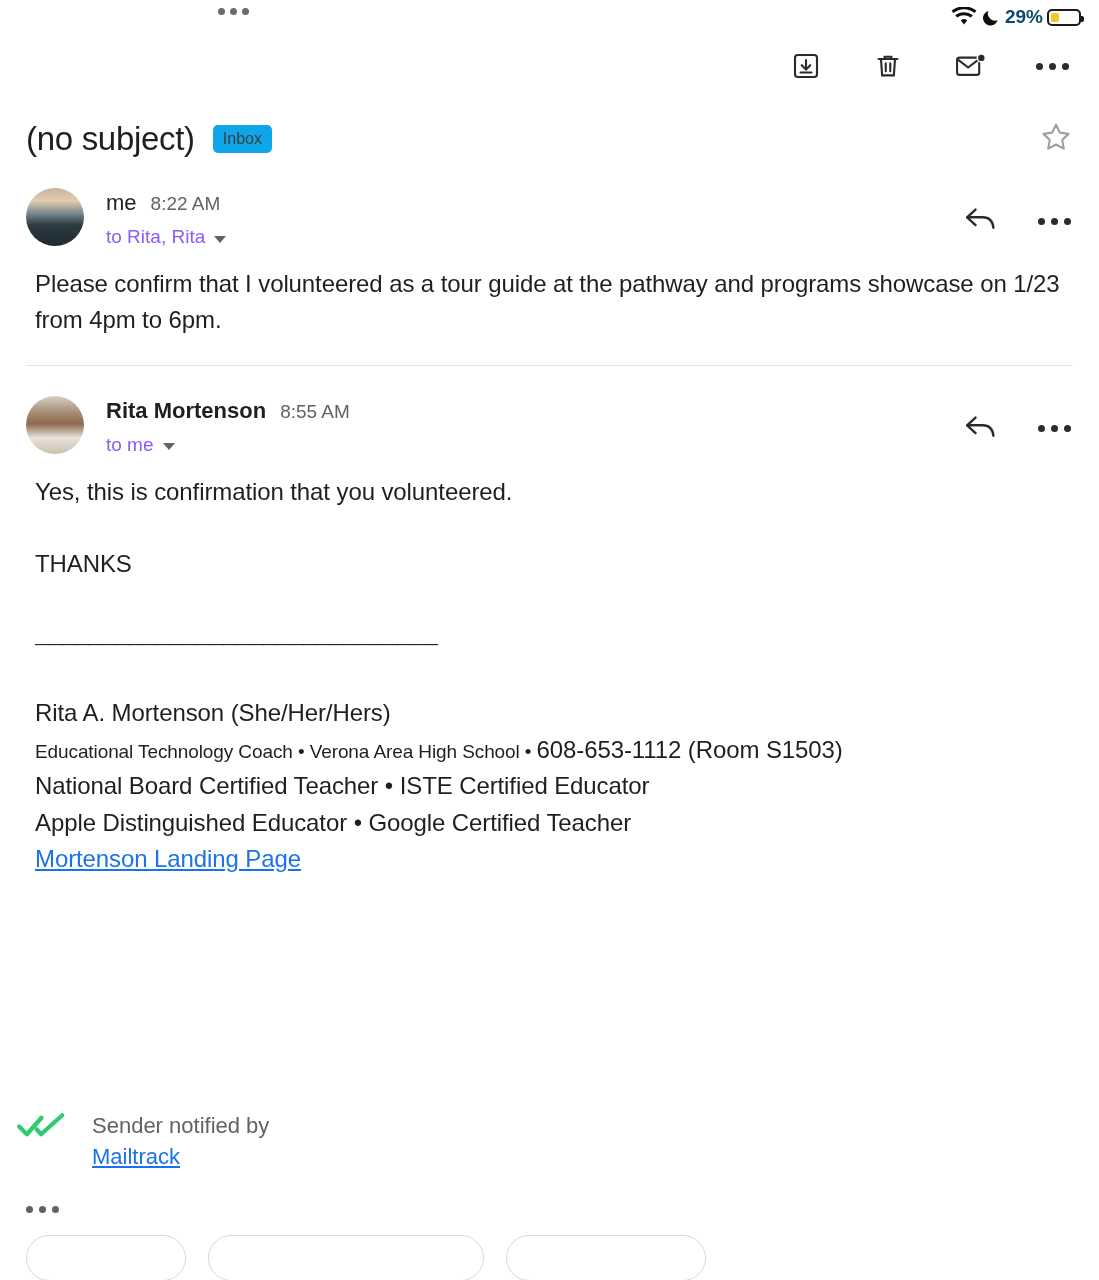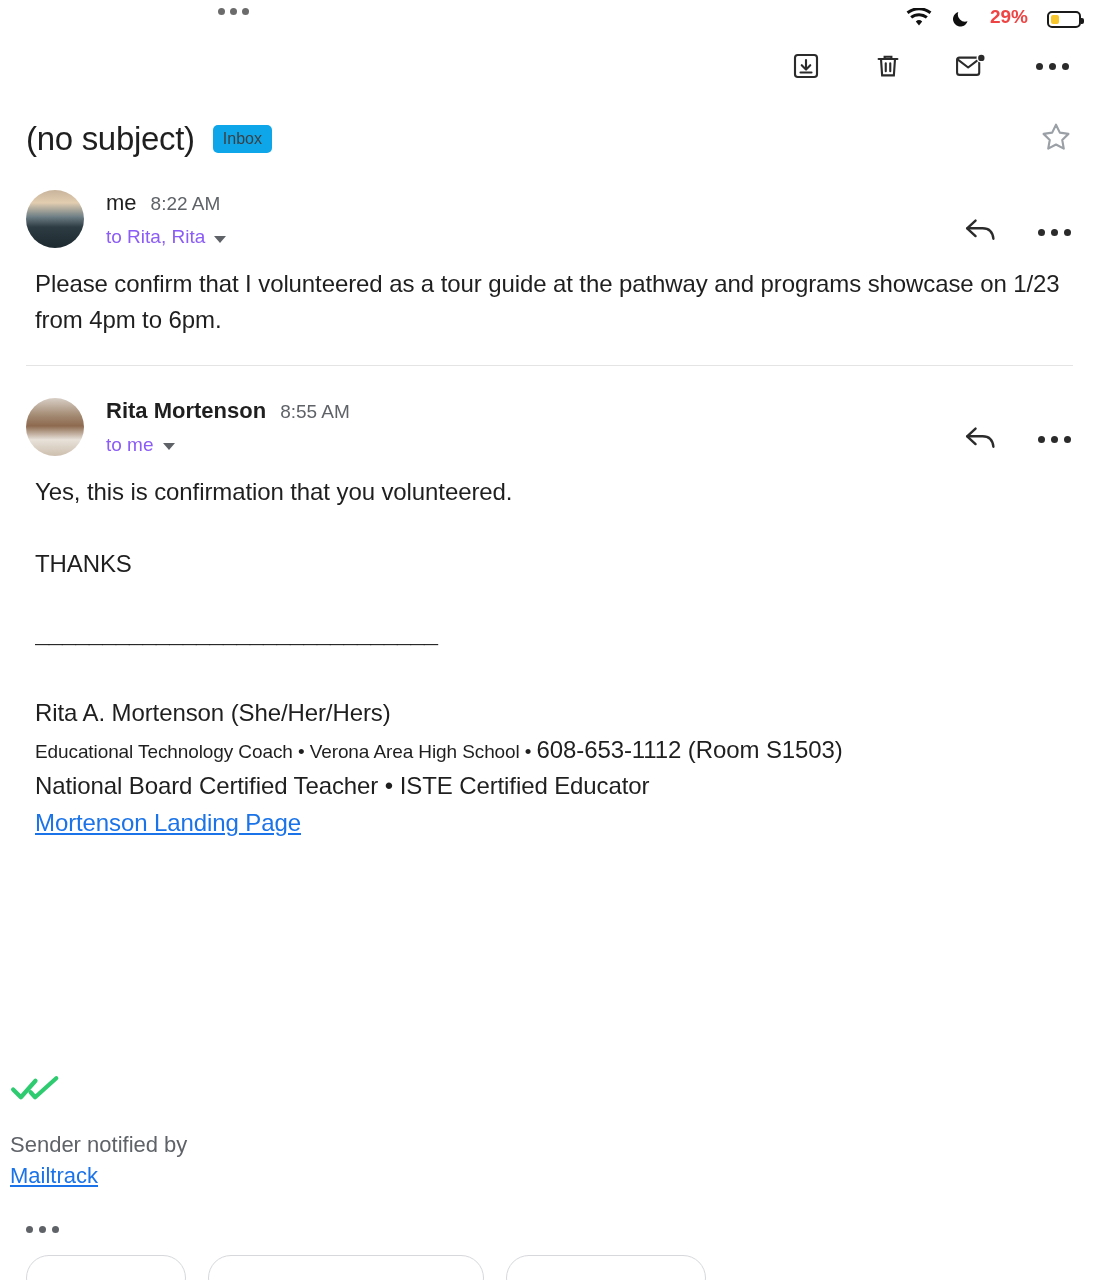--- a/index.html
+++ b/index.html
@@ -28,25 +28,25 @@
     display: flex;
     gap: 5px;
   }
   .status-dots i {
     width: 7px; height: 7px; border-radius: 50%;
     background: #6b6b6b; display: block;
   }
   .status-right {
     margin-left: auto;
     display: flex;
-    align-items: flex-end;
-    gap: 19px;
+    align-items: center;
+    gap: 4px;
     font-size: 19px;
     font-weight: 600;
-    color: #ef4444;
+    color: #0c4a6e;
   }
   .wifi-icon svg, .moon-icon svg { display: block; }
   .battery {
     width: 34px; height: 17px;
     border: 2px solid #1a1a1a;
     border-radius: 5px;
     position: relative;
     display: flex;
     align-items: center;
     padding: 2px;
@@ -111,21 +111,21 @@
     margin-left: auto;
     cursor: pointer;
   }
 
   
   .msg {
     padding: 0 26px;
   }
   .msg-head {
     display: flex;
-    align-items: flex-end;
+    align-items: center;
     padding-top: 28px;
   }
   .avatar {
     width: 58px; height: 58px;
     border-radius: 50%;
     flex: 0 0 58px;
     overflow: hidden;
     position: relative;
     background: #cfd8dc;
   }
@@ -215,23 +215,22 @@
     color: #1a73e8;
     text-decoration: underline;
     cursor: pointer;
   }
 
   
   .mailtrack {
     display: flex;
     align-items: flex-start;
     gap: 26px;
-    padding: 0 10px;
+    padding: 0 16px;
     margin-top: 232px;
-    flex-direction: column;
   }
   .mt-check svg { display: block; }
   .mt-text {
     font-size: 22px;
     color: #5f6368;
     line-height: 1.42;
   }
   .mt-link {
     color: #1a73e8;
     text-decoration: underline;
@@ -397,20 +396,21 @@
   <div class="body">
     <p>Yes, this is confirmation that you volunteered.</p>
     <div class="gap-line"></div>
     <p>THANKS</p>
     <div class="gap-line"></div>
     <div class="rule-line">______________________________</div>
     <div class="gap-line"></div>
     <div class="sig-name">Rita A. Mortenson (She/Her/Hers)</div>
     <div class="sig-small"><span>Educational Technology Coach • Verona Area High School • </span><span class="big">608-653-1112 (Room S1503)</span></div>
     <div class="sig-line">National Board Certified Teacher • ISTE Certified Educator</div>
+    <div class="sig-line">Apple Distinguished Educator • Google Certified Teacher</div>
     <div><a class="sig-link">Mortenson Landing Page</a></div>
   </div>
 </div>
 
 <div class="mailtrack">
   <span class="mt-check">
     <svg width="50" height="30" viewBox="0 0 40 24" fill="none" stroke="#2ecb71" stroke-width="3.4" stroke-linecap="round" stroke-linejoin="round">
       <path d="M2.5 13.2l6.2 6.2L20.4 6.2"></path>
       <path d="M16.5 15.4l3.6 4L37 4.2"></path>
     </svg>

